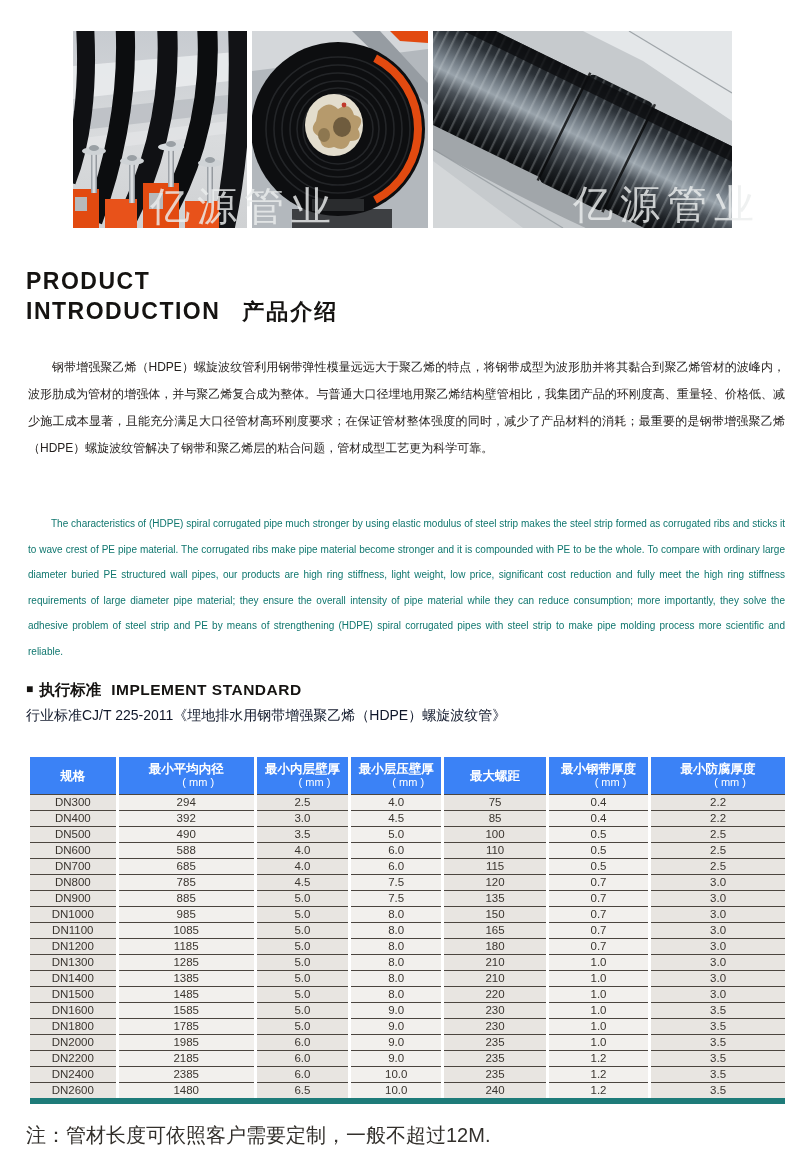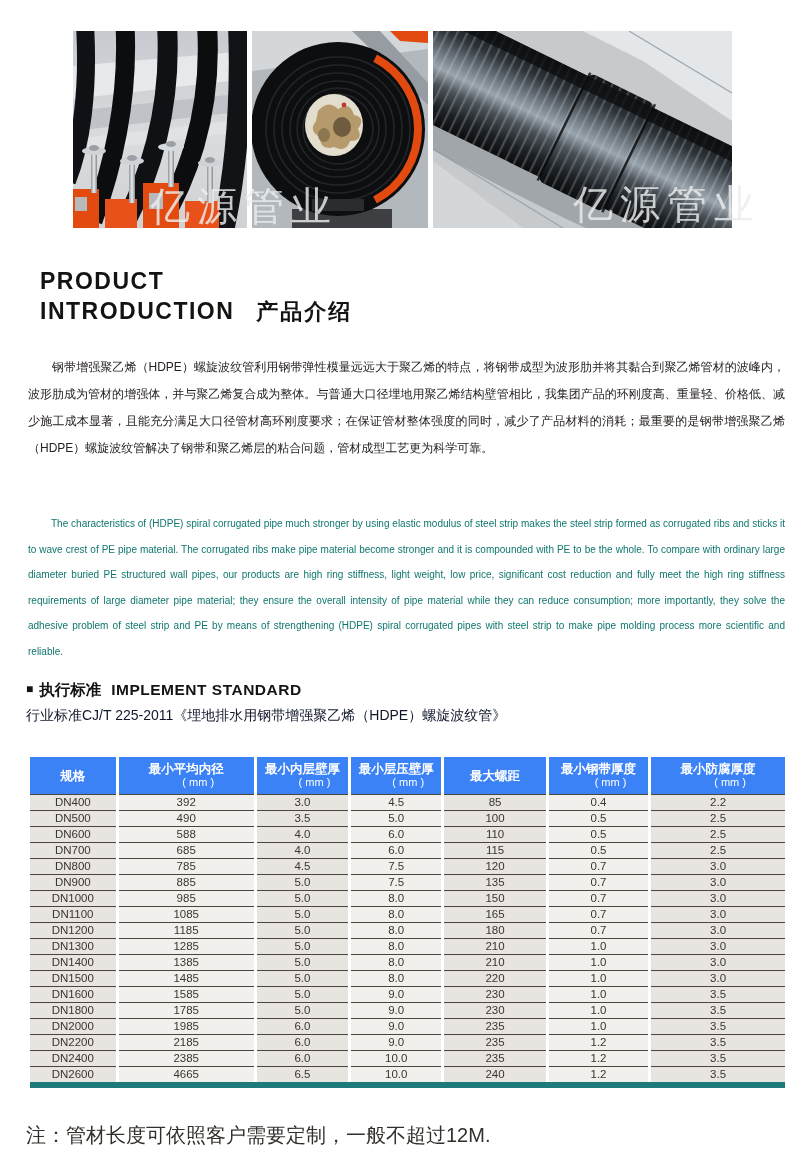--- a/index.html
+++ b/index.html
@@ -15,21 +15,21 @@
   .photo-1 { left:0;   width:174px; }
   .photo-2 { left:179px; width:176px; }
   .photo-3 { left:360px; width:299px; }
   .watermark {
     position:absolute; font-size:40px; letter-spacing:7px; white-space:nowrap;
     color:rgba(236,238,238,0.82); font-weight:400; pointer-events:none;
   }
   .wm-1 { left:77px;  top:148px; }
   .wm-2 { left:500px; top:146px; }
   
-  .title { position:absolute; left:40px; top:266px; line-height:30px;
+  .title { position:absolute; left:26px; top:266px; line-height:30px;
            font-weight:bold; font-size:23px; letter-spacing:1.5px; color:#151311; }
   .title .cn { font-size:22px; letter-spacing:2px; margin-left:22px; }
   
   .p-cn {
     position:absolute; left:28px; top:354px; width:757px;
     font-size:12px; line-height:27px; text-align:justify; text-indent:2em; color:#262220;
   }
   .p-en {
     position:absolute; left:28px; top:511px; width:757px;
     font-size:10px; line-height:25.6px; text-align:justify; text-indent:2.3em; color:#0f766e;
@@ -239,20 +239,29 @@
           <div class="unit">( mm )</div>
         </th>
         <th>
           <div>最小防腐厚度</div>
           <div class="unit">( mm )</div>
         </th>
       </tr>
     </thead>
   <tbody>
       <tr>
+        <td>DN300</td>
+        <td>294</td>
+        <td>2.5</td>
+        <td>4.0</td>
+        <td>75</td>
+        <td>0.4</td>
+        <td>2.2</td>
+      </tr>
+      <tr>
         <td>DN400</td>
         <td>392</td>
         <td>3.0</td>
         <td>4.5</td>
         <td>85</td>
         <td>0.4</td>
         <td>2.2</td>
       </tr>
       <tr>
         <td>DN500</td>
@@ -393,21 +402,21 @@
         <td>DN2400</td>
         <td>2385</td>
         <td>6.0</td>
         <td>10.0</td>
         <td>235</td>
         <td>1.2</td>
         <td>3.5</td>
       </tr>
       <tr>
         <td>DN2600</td>
-        <td>4665</td>
+        <td>1480</td>
         <td>6.5</td>
         <td>10.0</td>
         <td>240</td>
         <td>1.2</td>
         <td>3.5</td>
       </tr>
     </tbody>
 </table>
 
 <p class="note">注：管材长度可依照客户需要定制，一般不超过12M.</p>

